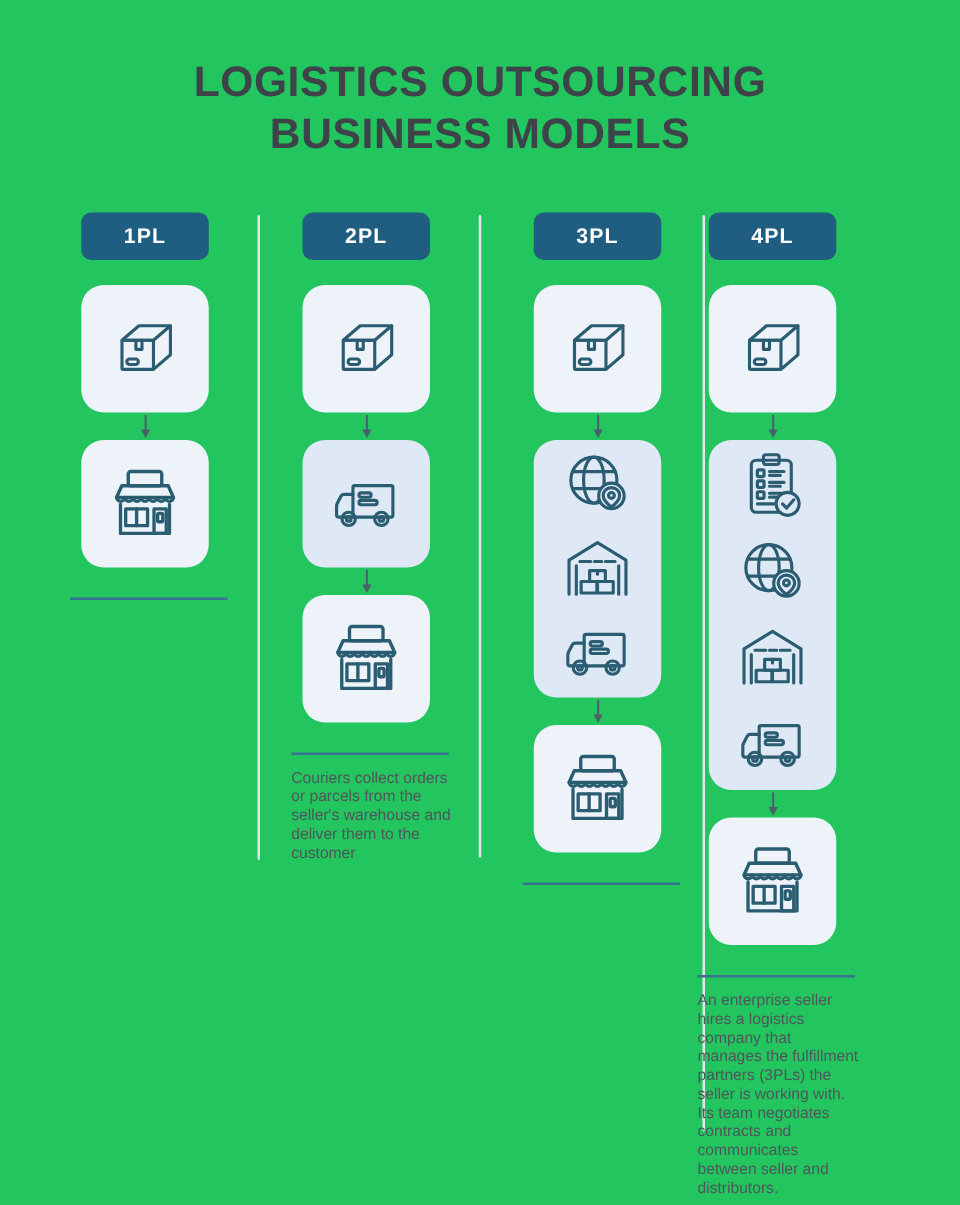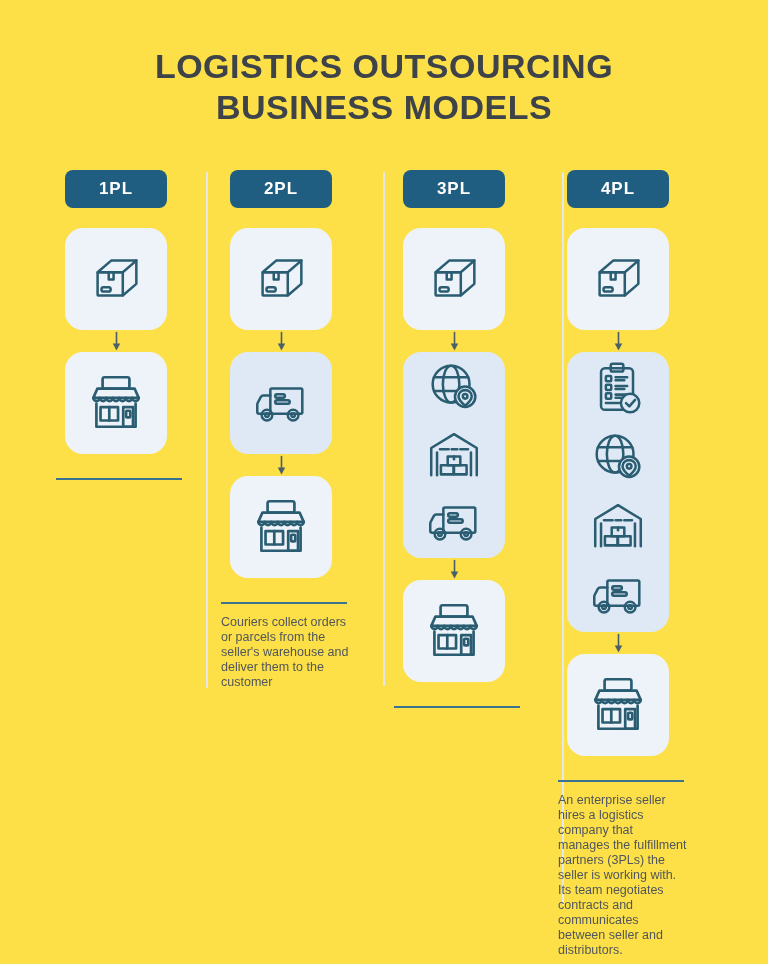--- a/index.html
+++ b/index.html
@@ -1,34 +1,34 @@
 <!DOCTYPE html>
 <html><head>
 <meta charset="utf-8">
 <style>
   html,body{margin:0;padding:0;background:#ffffff;}
   .page{
     position:relative;width:768px;height:964px;margin:0 auto;
-    background:#fde047;overflow:hidden;
+    background:#22c55e;overflow:hidden;
     font-family:"Liberation Sans",sans-serif;
   }
   .title{
     position:absolute;top:46px;left:0;width:100%;margin:0;
     text-align:center;font-weight:bold;font-size:34px;line-height:41px;
     color:#3d4348;letter-spacing:.5px;
   }
   .divider{position:absolute;top:172px;width:2px;background:#e4e8ec;border-radius:1px;}
   .divider.d1{left:206px;height:516px;}
   .divider.d2{left:383px;height:514px;}
   .divider.d3{left:562px;height:733px;}
   .col{
     position:absolute;top:170px;width:140px;
     display:flex;flex-direction:column;align-items:center;
   }
-  .col.c0{left:46px;} .col.c1{left:211px;} .col.c2{left:384px;text-align:center;} .col.c3{left:548px;}
+  .col.c0{left:46px;} .col.c1{left:223px;} .col.c2{left:408px;text-align:center;} .col.c3{left:548px;}
   .badge{
     width:102px;height:38px;border-radius:8px;background:#1f5e80;color:#ffffff;
     font-weight:bold;font-size:17px;letter-spacing:1px;
     display:flex;align-items:center;justify-content:center;margin-bottom:20px;
   }
   .panel{
     width:102px;border-radius:18px;background:#edf3f9;color:#2a5d72;
     display:flex;flex-direction:column;align-items:center;justify-content:space-evenly;
   }
   .panel.accent{background:#dfe9f5;}

